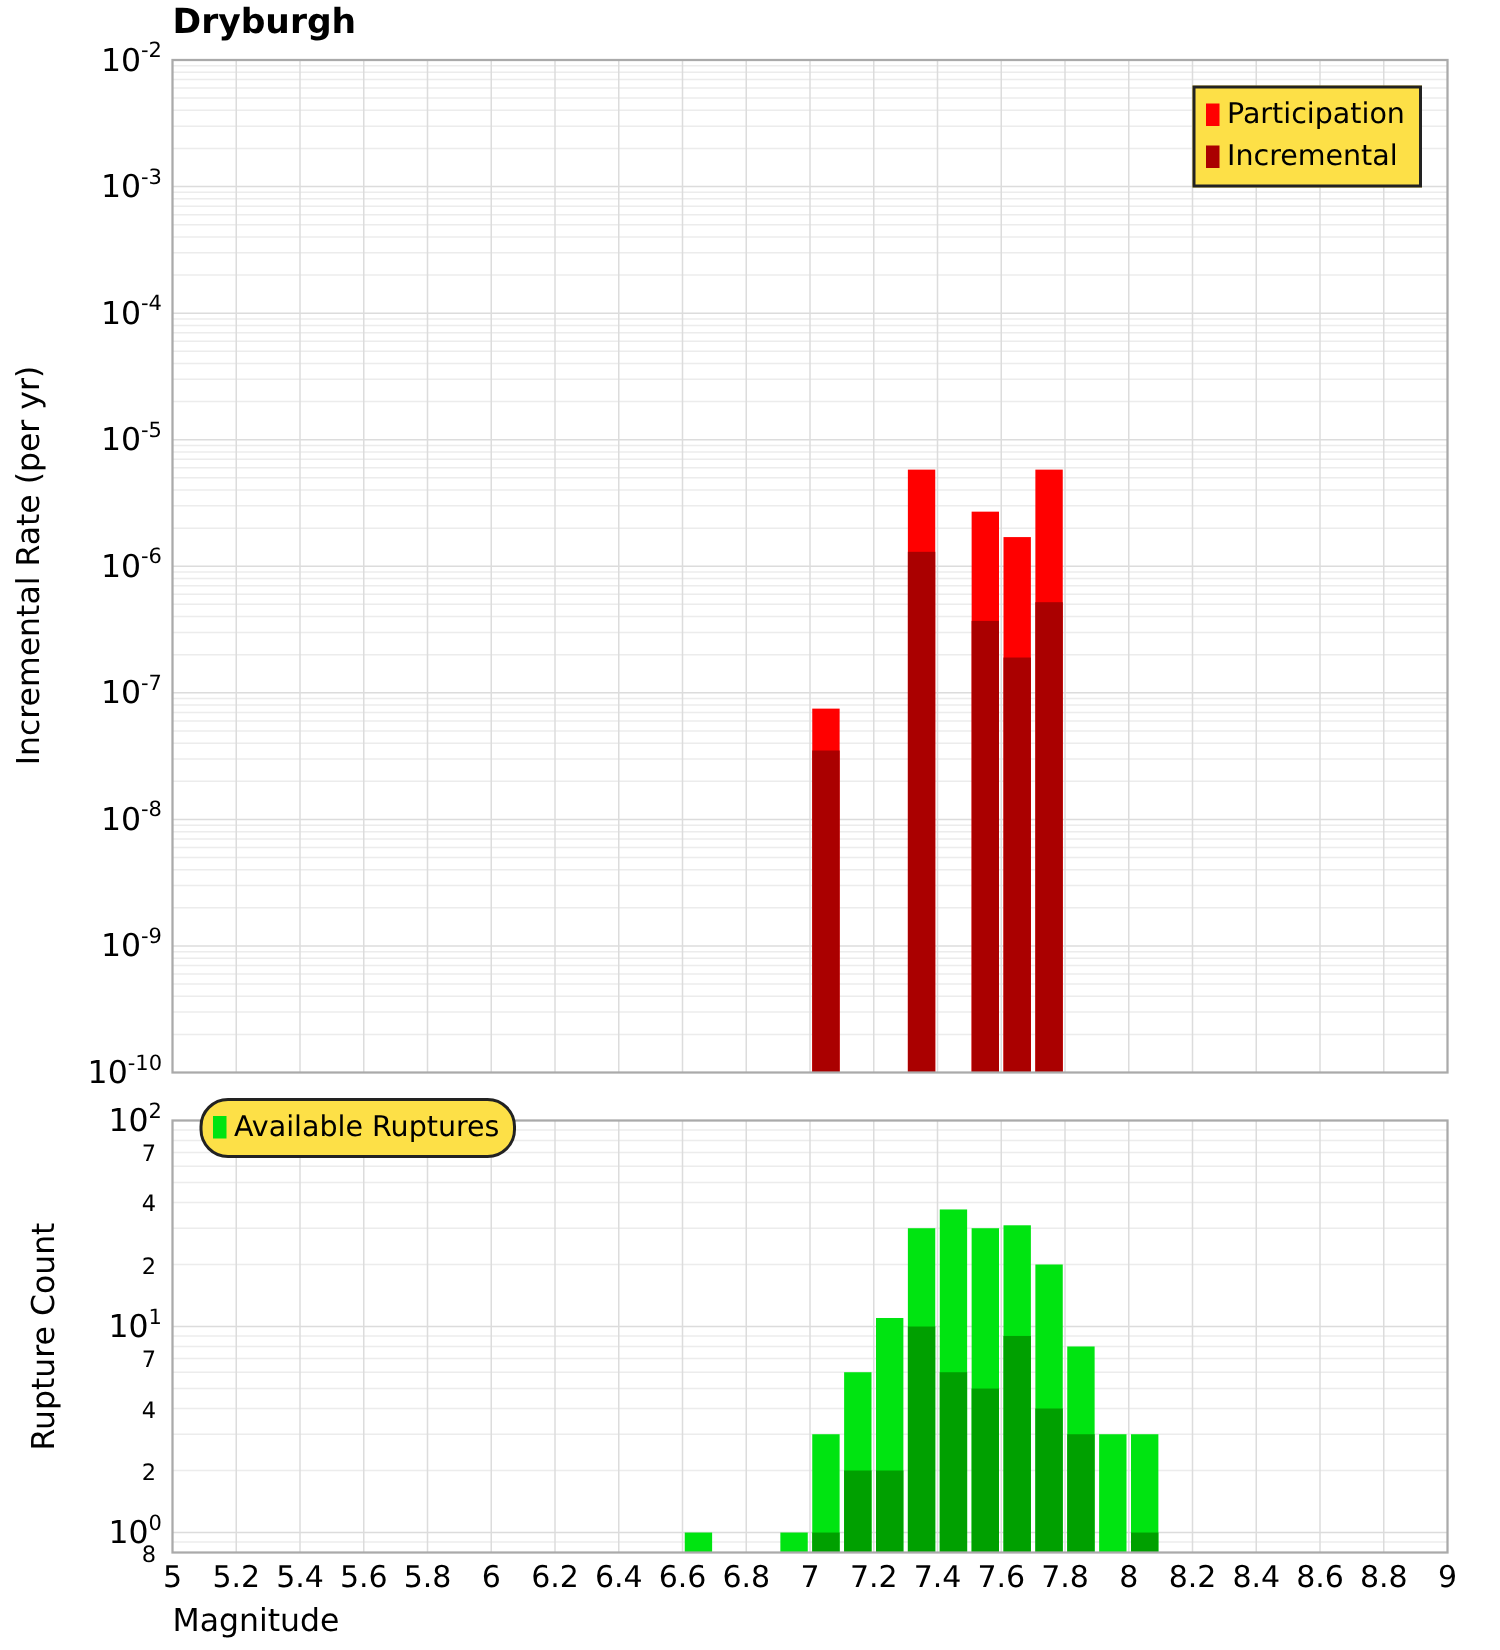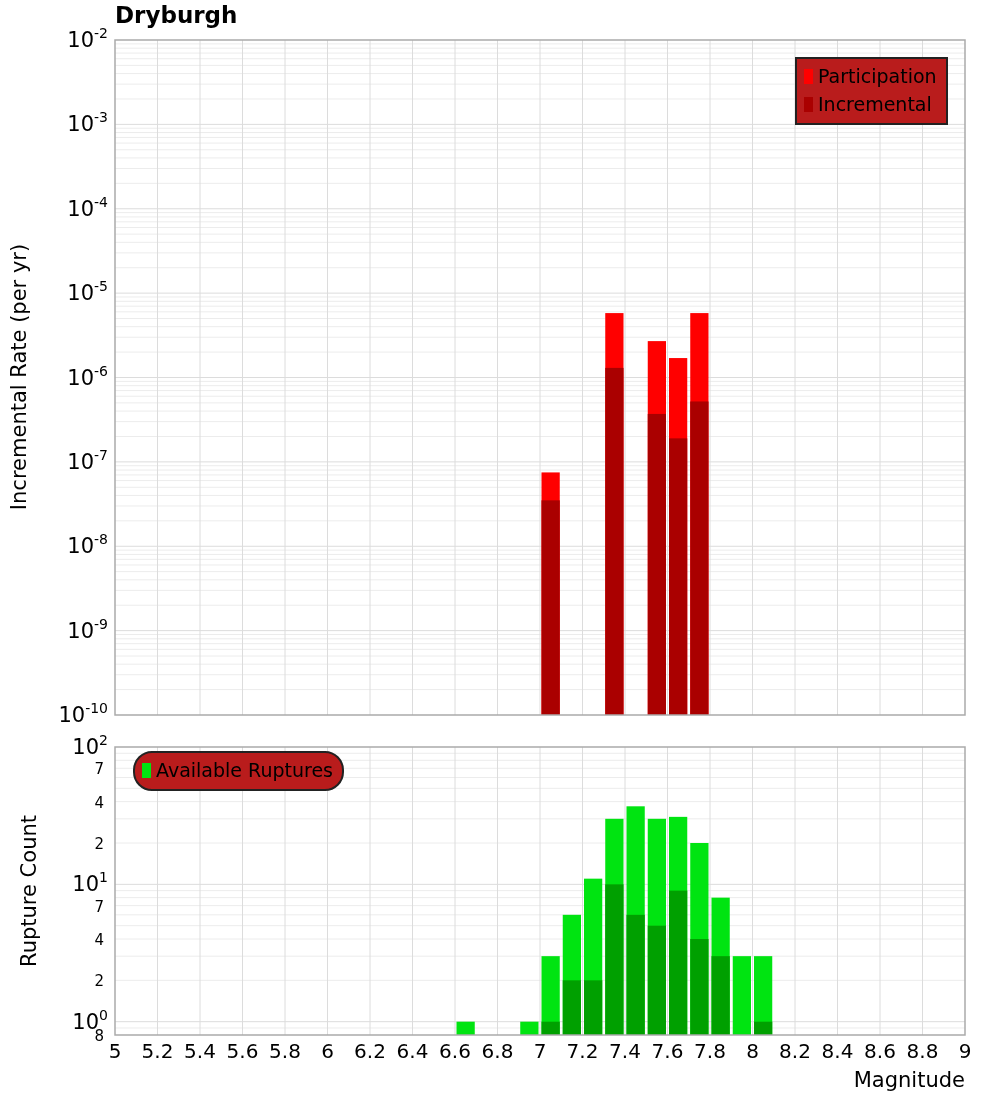--- a/index.html
+++ b/index.html
@@ -2,22 +2,22 @@
 <html><head>
 <meta charset="utf-8">
 <style>
   html,body{margin:0;padding:0;background:#fff;font-family:"DejaVu Sans","Liberation Sans",sans-serif;}
   #figure{position:relative;width:1000px;height:1100px;background:#fff;overflow:hidden;}
   #plot-svg{position:absolute;left:0;top:0;}
   .chart-title{position:absolute;left:115px;top:2px;width:850px;text-align:left;
     font-size:23px;font-weight:bold;color:#000;}
   .y-label{position:absolute;width:300px;height:26px;text-align:center;font-size:21px;color:#000;
     transform:rotate(-90deg);}
-  .x-label{position:absolute;left:115px;top:1068px;width:850px;text-align:right;font-size:21px;color:#000;}
-  .legend{position:absolute;background:#b91c1c;border:2px solid #222;padding:3px 9px 5px 7px;z-index:3;}
+  .x-label{position:absolute;left:115px;top:1068px;width:850px;text-align:left;font-size:21px;color:#000;}
+  .legend{position:absolute;background:#fde047;border:2px solid #222;padding:3px 9px 5px 7px;z-index:3;}
   .legend-item{display:flex;align-items:center;height:28px;font-size:19px;color:#000;white-space:nowrap;}
   .swatch{width:9px;height:15px;margin-right:5px;flex:0 0 auto;}
 </style>
 </head>
 <body>
 
 <div id="figure">
   <svg id="plot-svg" width="1000" height="1100">
       <line x1="115" y1="689.6005941158515" x2="965" y2="689.6005941158515" stroke="#ececec" stroke-width="1"></line>
       <line x1="115" y1="674.7428941330285" x2="965" y2="674.7428941330285" stroke="#ececec" stroke-width="1"></line>
@@ -236,19 +236,19 @@
     <div class="legend-item">
       <span class="swatch" style="background: rgb(255, 0, 0);"></span>
       <span>Participation</span>
     </div>
     <div class="legend-item">
       <span class="swatch" style="background: rgb(170, 0, 0);"></span>
       <span>Incremental</span>
     </div>
   </div>
 
-  <div class="legend" style="left:133px;top:751px;border-radius:19px;">
+  <div class="legend" style="left:133px;top:732px;border-radius:19px;">
     <div class="legend-item">
       <span class="swatch" style="background: rgb(0, 228, 17);"></span>
       <span>Available Ruptures</span>
     </div>
   </div>
 </div>
 
 </body></html>

